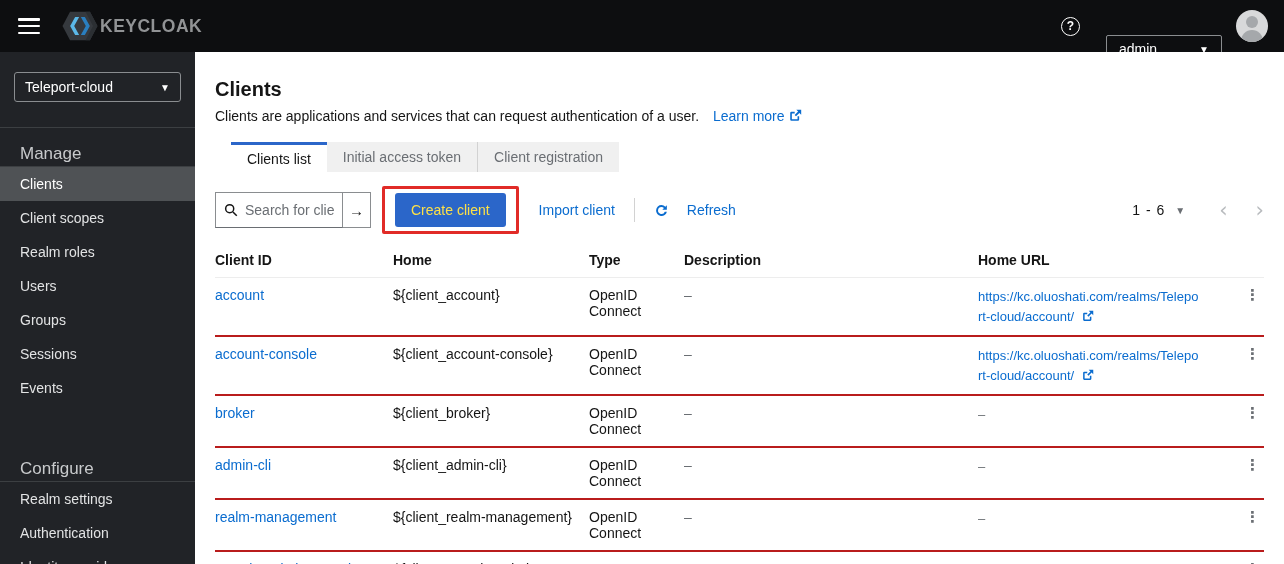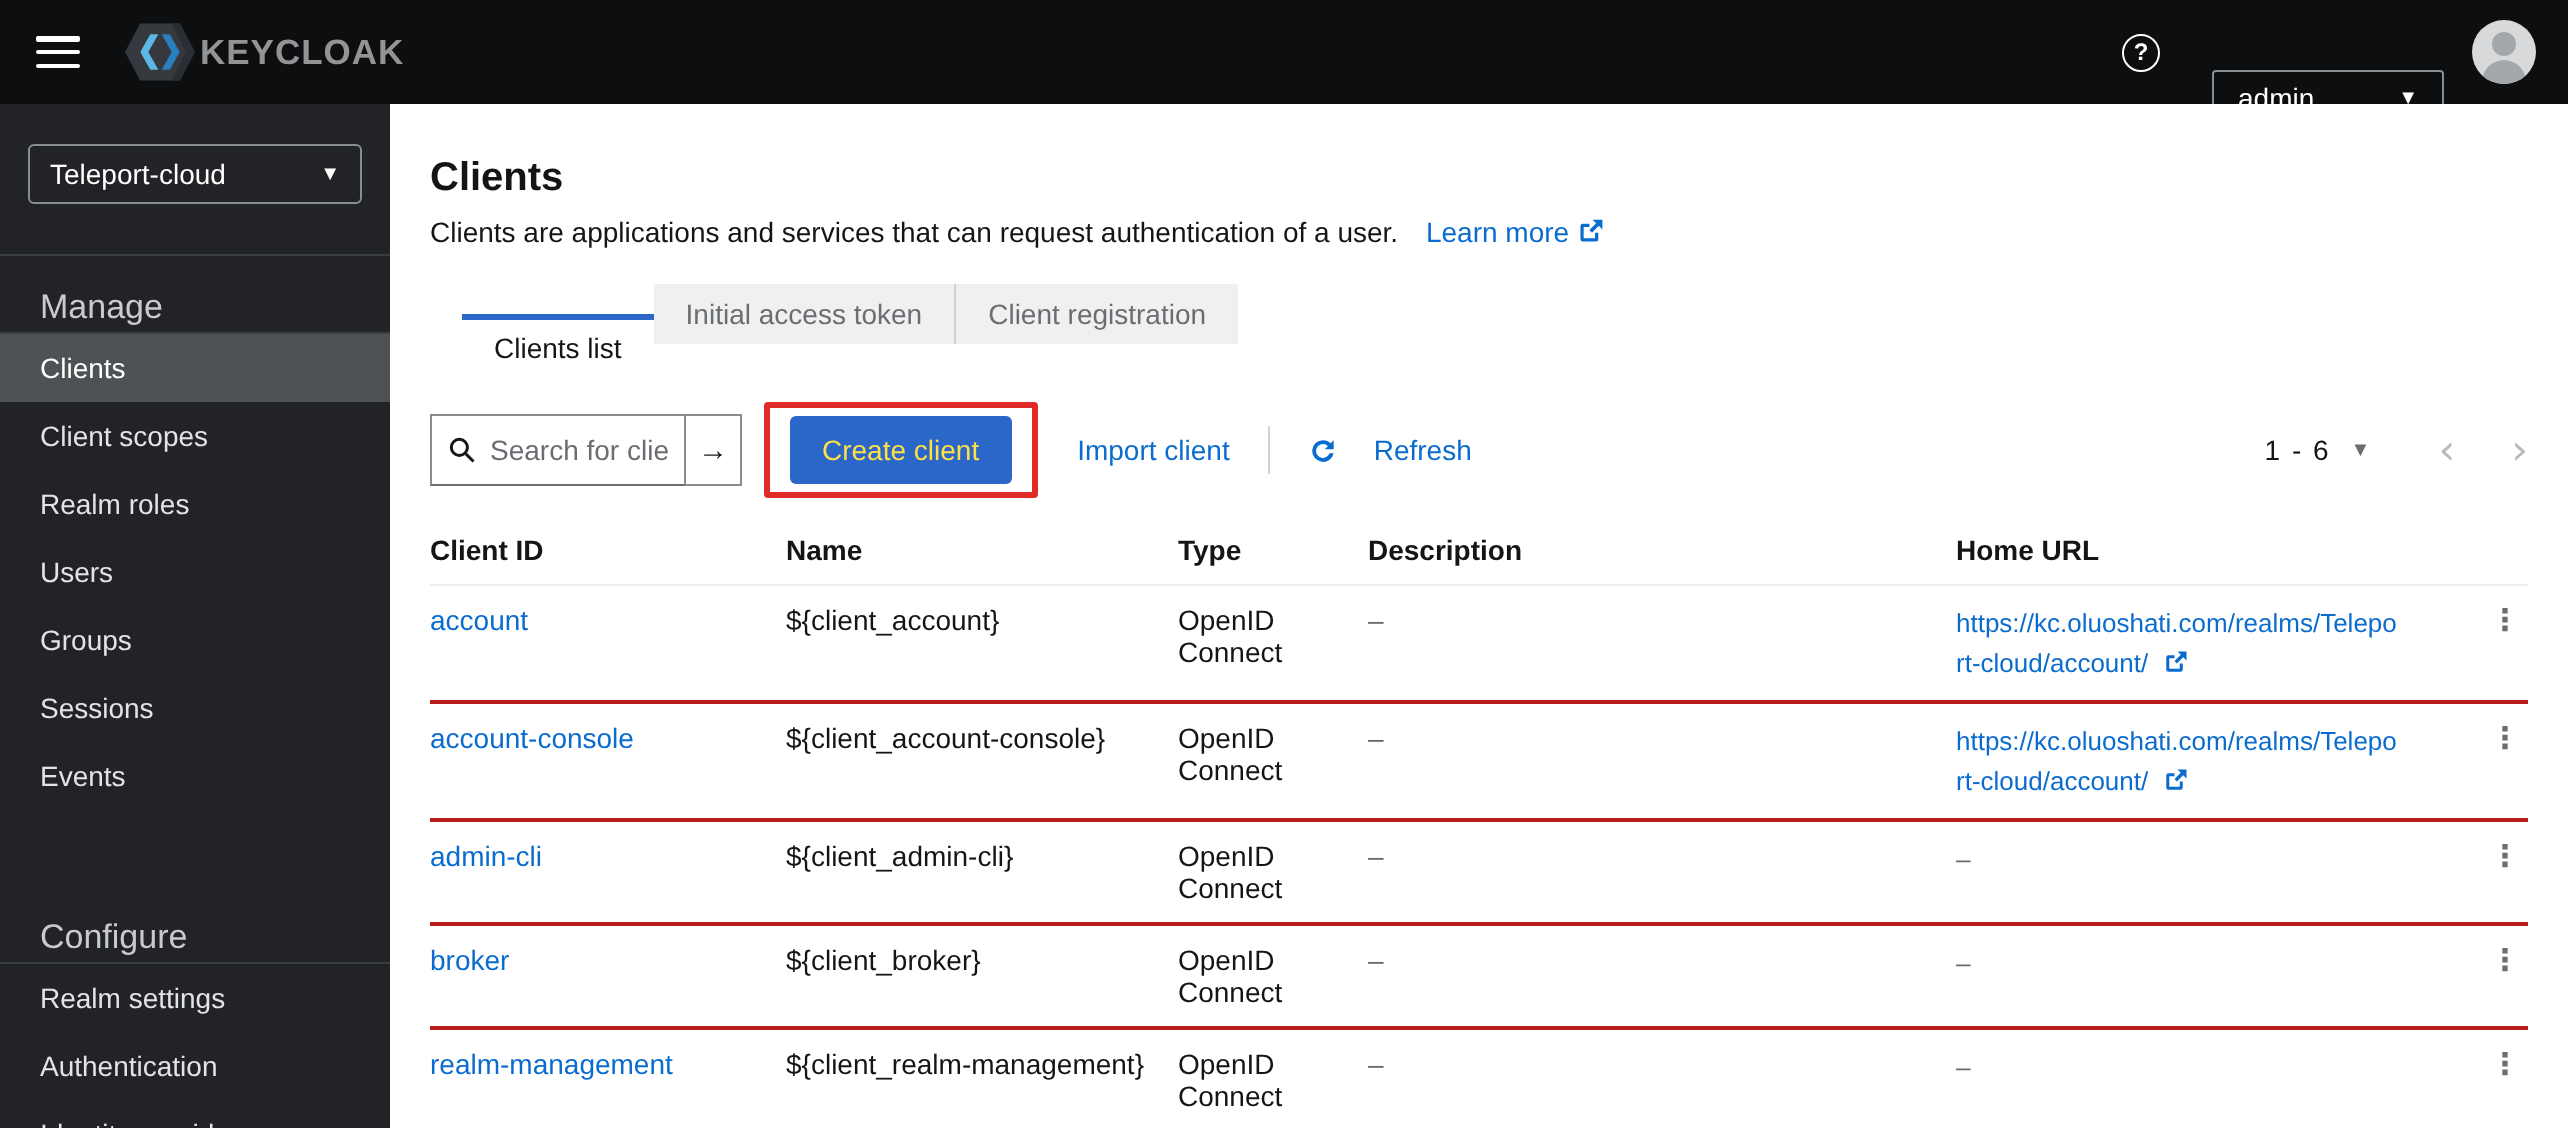--- a/index.html
+++ b/index.html
@@ -77,21 +77,21 @@
   .learn-more { color: var(--link); text-decoration: none; margin-left: 10px; white-space: nowrap; }
   .ext-icon { vertical-align: -1px; margin-left: 4px; }
 
   
   .tabs { display: flex; margin-top: 18px; margin-left: 16px; }
   .tab {
     height: 30px; display: flex; align-items: center; padding: 0 16px;
     background: #f0f0f0; color: #6a6e73; font-size: 14px; cursor: pointer;
     border-left: 1px solid #d2d2d2;
   }
-  .tab:first-child { border-left: none; margin-top: 15px; }
+  .tab:first-child { border-left: none; }
   .tab.active { background: #fff; color: #151515; border-top: 3px solid var(--blue); border-left: none; }
   .tab.active + .tab { border-left: none; }
 
   
   .toolbar { display: flex; align-items: center; margin-top: 14px; }
   .search-group { display: flex; height: 36px; }
   .search-box {
     display: flex; align-items: center; width: 128px;
     border: 1px solid #8a8d90; border-bottom-color: #6a6e73; background: #fff; padding: 0 8px;
   }
@@ -245,21 +245,21 @@
         <col style="width:178px">
           <col style="width:196px">
           <col style="width:95px">
           <col style="width:294px">
           <col style="width:234px">
           <col>
       </colgroup>
       <thead>
         <tr>
           <th>Client ID</th>
-          <th>Name</th>
+          <th>Home</th>
           <th>Type</th>
           <th>Description</th>
           <th>Home URL</th>
           <th></th>
         </tr>
       </thead>
       <tbody id="table-body">
   <tr>
     <td class="c-id"><a href="#">account</a></td>
     <td class="c-name">${client_account}</td>
@@ -282,44 +282,44 @@
     <td class="c-url">
       <a href="#" class="hu-link"><span class="hu-text">https://kc.oluoshati.com/realms/Teleport-cloud/account/ </span><svg class="ext-icon" width="12" height="12" viewBox="0 0 16 16">
                   <path fill="currentColor" d="M12.5 9v4a1.5 1.5 0 0 1-1.5 1.5H3A1.5 1.5 0 0 1 1.5 13V5A1.5 1.5 0 0 1 3 3.5h4v2H3.5v7h7V9h2zM9 1h6v6l-2.2-2.2-4.2 4.2-1.6-1.6 4.2-4.2L9 1z"></path>
                 </svg></a>
       
     </td>
     <td class="c-kebab"><span class="kebab">⋮</span></td>
   </tr>
 
   <tr>
+    <td class="c-id"><a href="#">broker</a></td>
+    <td class="c-name">${client_broker}</td>
+    <td class="c-type">OpenID Connect</td>
+    <td class="c-desc dash">–</td>
+    <td class="c-url">
+      
+      <span class="hu-dash dash">–</span>
+    </td>
+    <td class="c-kebab"><span class="kebab">⋮</span></td>
+  </tr>
+
+  <tr>
     <td class="c-id"><a href="#">admin-cli</a></td>
     <td class="c-name">${client_admin-cli}</td>
     <td class="c-type">OpenID Connect</td>
     <td class="c-desc dash">–</td>
     <td class="c-url">
       
       <span class="hu-dash dash">–</span>
     </td>
     <td class="c-kebab"><span class="kebab">⋮</span></td>
   </tr>
 
   <tr>
-    <td class="c-id"><a href="#">broker</a></td>
-    <td class="c-name">${client_broker}</td>
-    <td class="c-type">OpenID Connect</td>
-    <td class="c-desc dash">–</td>
-    <td class="c-url">
-      
-      <span class="hu-dash dash">–</span>
-    </td>
-    <td class="c-kebab"><span class="kebab">⋮</span></td>
-  </tr>
-
-  <tr>
     <td class="c-id"><a href="#">realm-management</a></td>
     <td class="c-name">${client_realm-management}</td>
     <td class="c-type">OpenID Connect</td>
     <td class="c-desc dash">–</td>
     <td class="c-url">
       
       <span class="hu-dash dash">–</span>
     </td>
     <td class="c-kebab"><span class="kebab">⋮</span></td>
   </tr>

